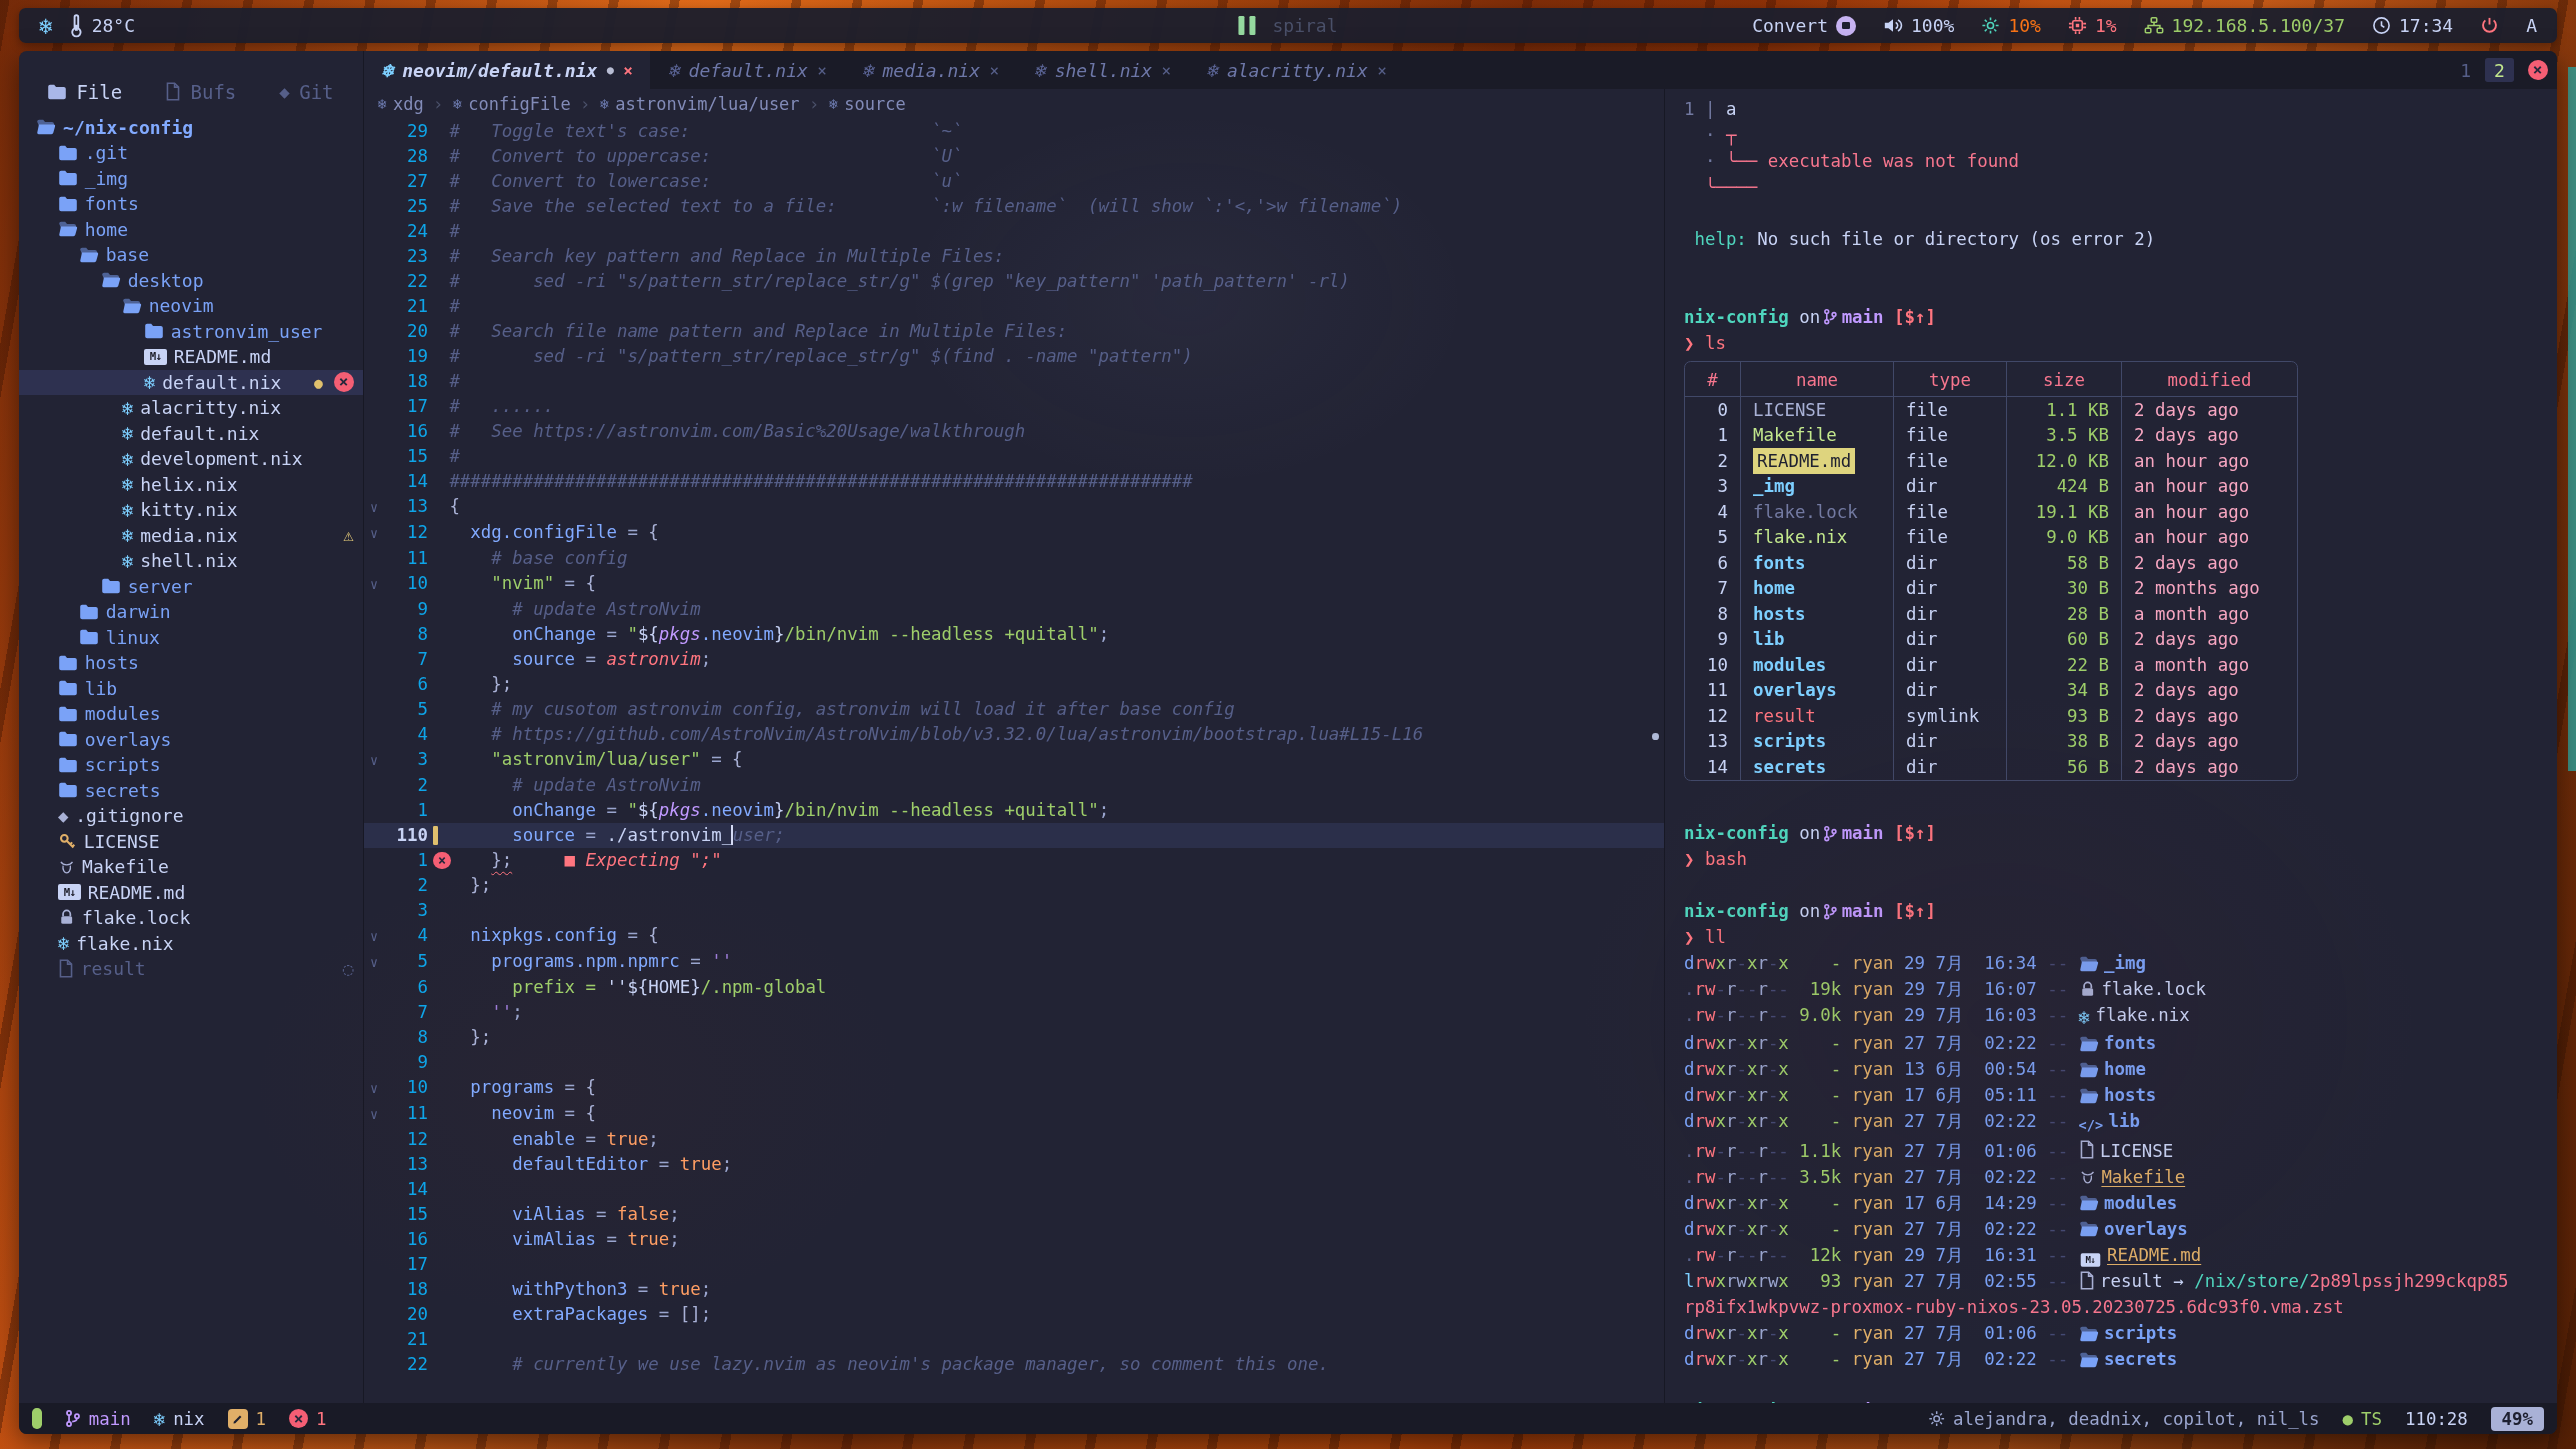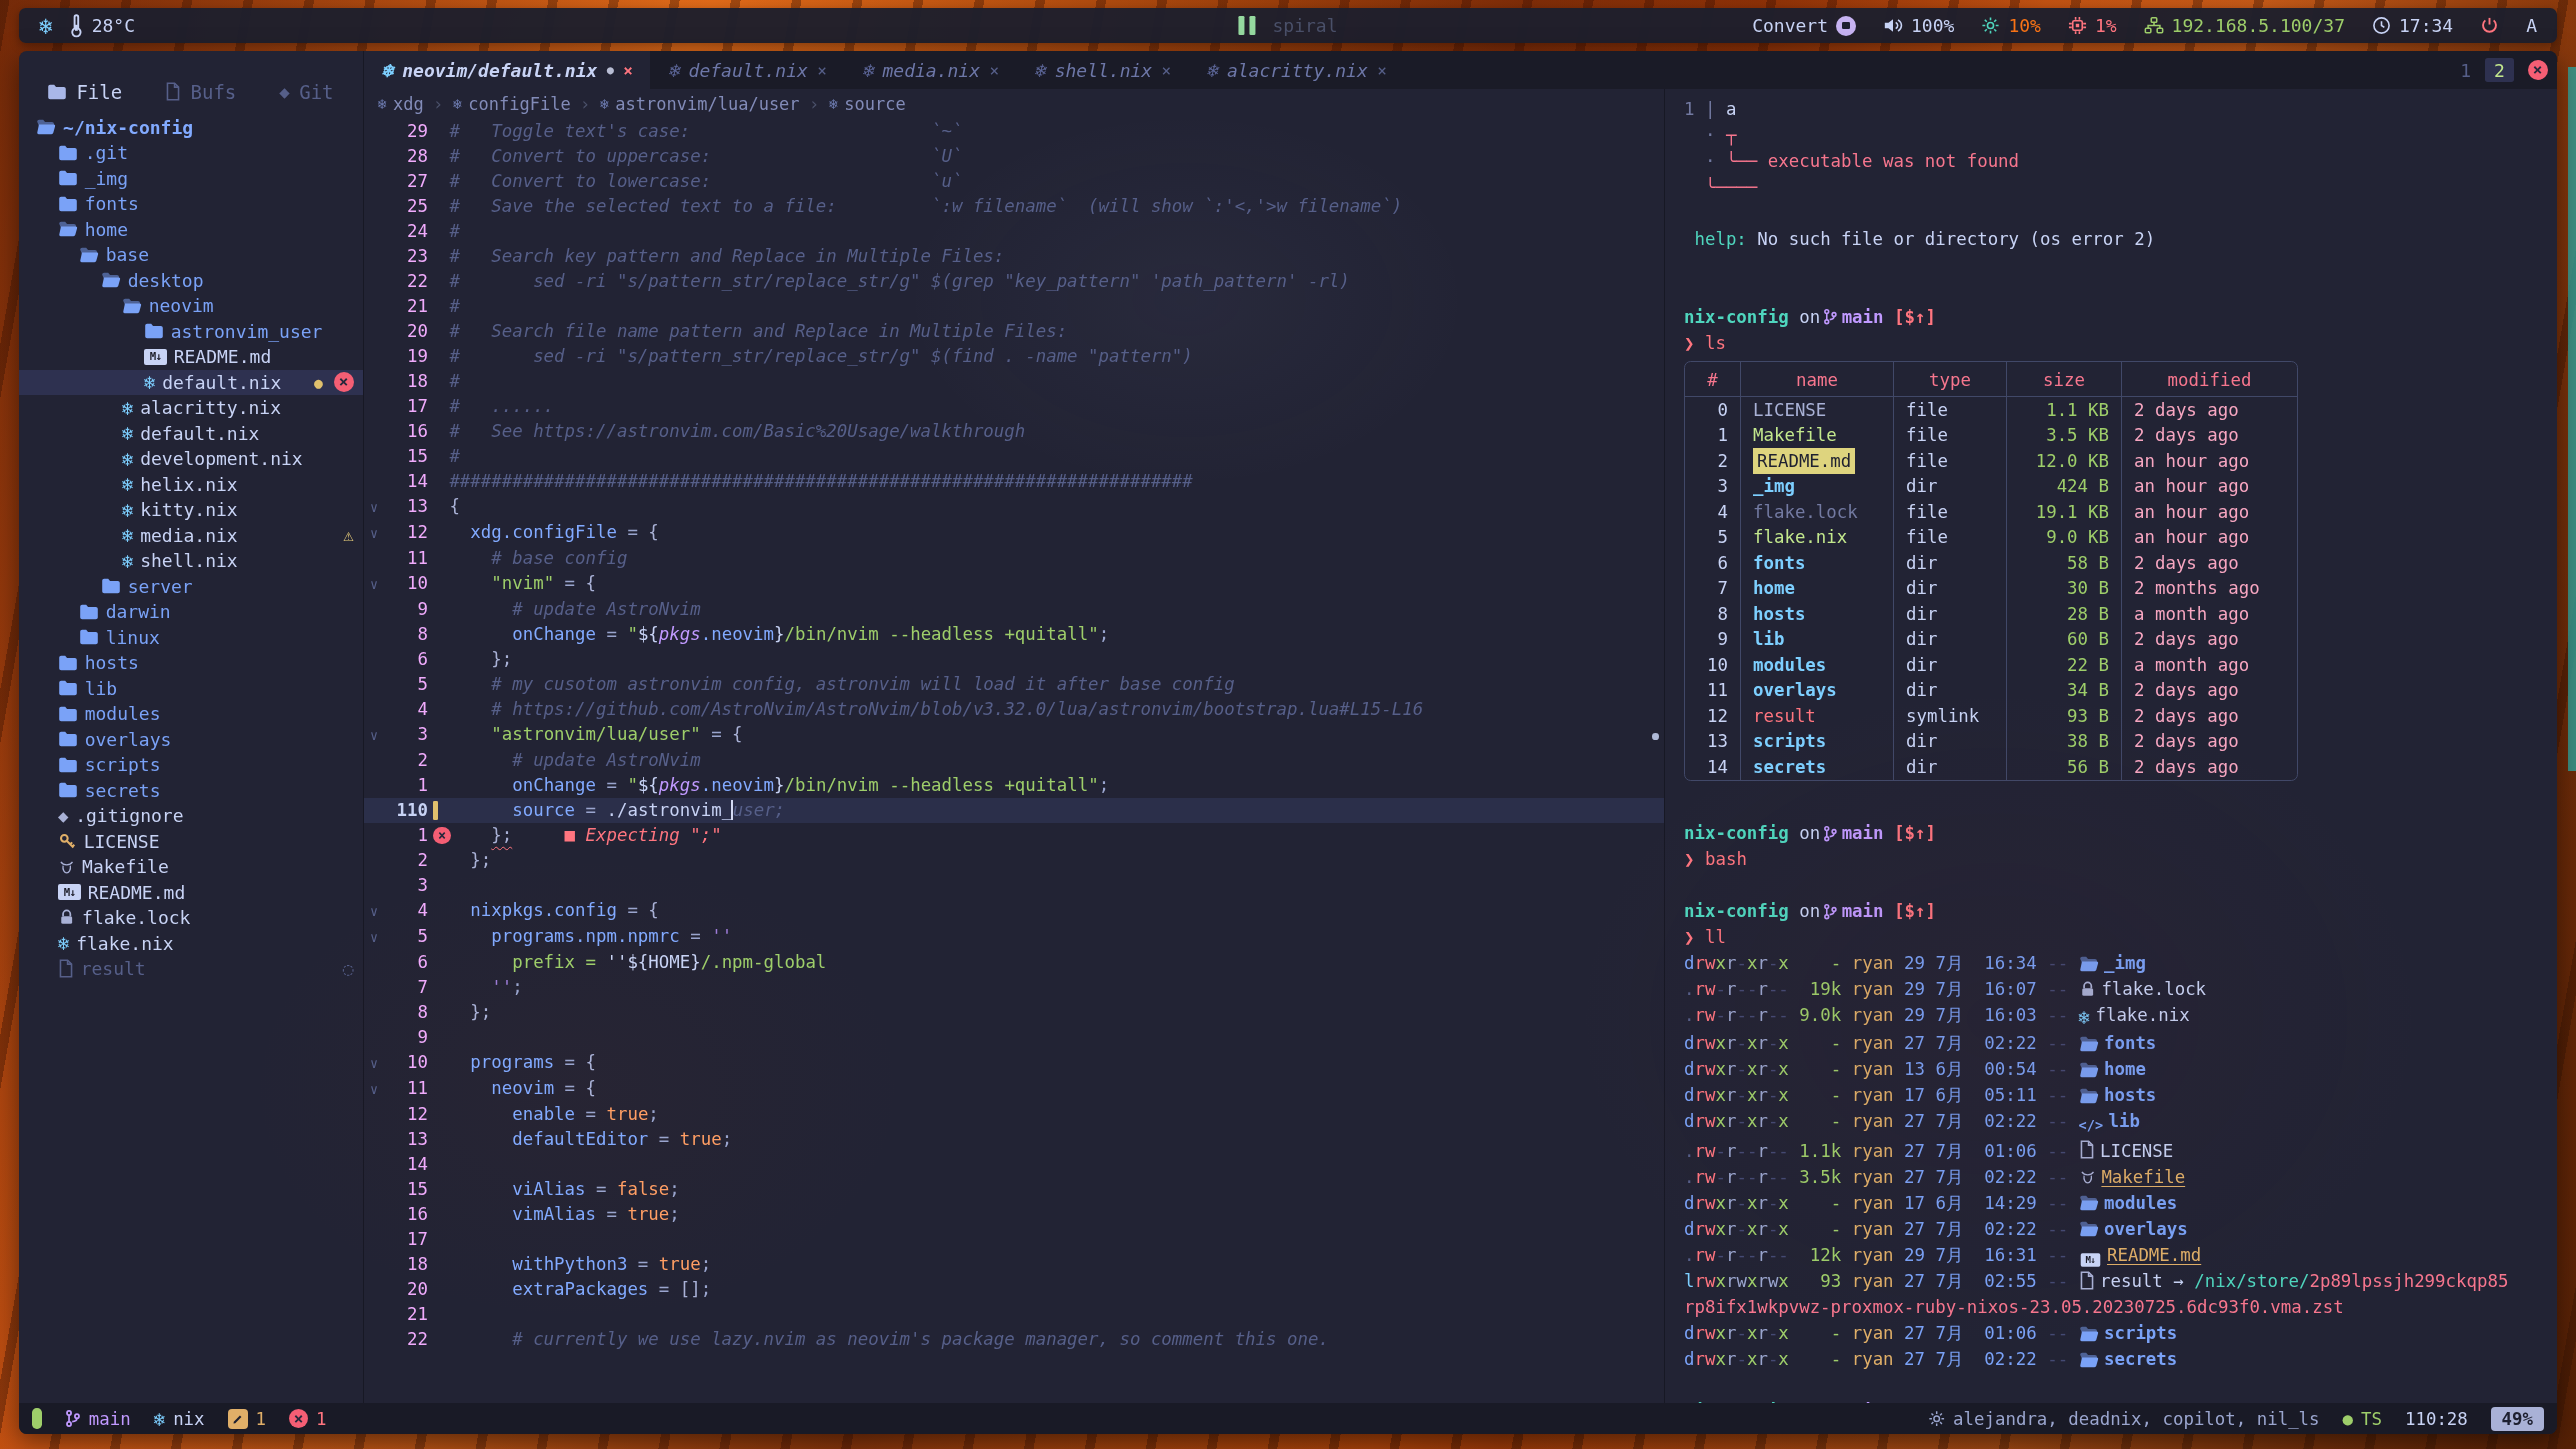--- a/index.html
+++ b/index.html
@@ -76,21 +76,21 @@
   
   .split { flex:1; display:flex; min-height:0; }
   .editor { width:1301px; flex:none; display:flex; flex-direction:column; position:relative; border-right:1.3px solid rgba(10,10,18,.45); }
   .breadcrumb { height:29.5px; flex:none; display:flex; align-items:center; gap:9.4px; padding-left:13.4px; font-size:17px; color:#828bb8; }
   .breadcrumb .sep { color:#4a5069; }
   .crumb { display:flex; align-items:center; gap:6.7px; }
   .crumb .i-nix { color:#6d7bb0; font-size:14.8px; }
   .code { flex:1; font-size:17.4px; line-height:25px; overflow:hidden; }
   .crow { white-space:pre; }
   .crow .fold { display:inline-block; width:20px; text-align:center; color:#565f89; font-size:13.4px; }
-  .crow .num { display:inline-block; width:44px; text-align:right; color:#f0abfc; margin-right:5.4px; }
+  .crow .num { display:inline-block; width:44px; text-align:right; color:#0ea5e9; margin-right:5.4px; }
   .crow .sign { display:inline-block; width:16px; }
   .crow.cur { background:#2b2f4a; }
   .crow.cur .num { color:#c8d3f5; font-weight:bold; }
   .sign .chg { display:inline-block; width:4.7px; height:19px; background:#e0c06d; border-radius:1.3px; vertical-align:middle; }
   .sign .errsign { display:inline-flex; width:17.4px; height:17.4px; border-radius:50%; background:#f55e74; color:#26283c;
      align-items:center; justify-content:center; font-size:13.4px; font-weight:bold; vertical-align:middle; }
   .cm{color:#565f89;font-style:italic} .pr{color:#82aaff} .op{color:#9aa5ce} .br{color:#a9b1d6}
   .st{color:#9ece6a} .iq{color:#c8d3f5} .pk{color:#c099ff;font-style:italic} .bo{color:#ff9e64}
   .rf{color:#ff757f;font-style:italic} .tx{color:#c8d3f5} .gh{color:#565f89;font-style:italic}
   .pa{color:#c8d3f5} .er{color:#ff757f;font-style:italic} .qt{color:#9d7cd8}
@@ -598,20 +598,21 @@
                 <div class="crow"><span class="fold"></span><span class="num">17</span><span class="sign"></span><span class="ltext"><span class="cm">#   ......</span></span></div>
                 <div class="crow"><span class="fold"></span><span class="num">16</span><span class="sign"></span><span class="ltext"><span class="cm">#   See https://astronvim.com/Basic%20Usage/walkthrough</span></span></div>
                 <div class="crow"><span class="fold"></span><span class="num">15</span><span class="sign"></span><span class="ltext"><span class="cm">#</span></span></div>
                 <div class="crow"><span class="fold"></span><span class="num">14</span><span class="sign"></span><span class="ltext"><span class="cm">#######################################################################</span></span></div>
                 <div class="crow"><span class="fold">∨</span><span class="num">13</span><span class="sign"></span><span class="ltext"><span class="br">{</span></span></div>
                 <div class="crow"><span class="fold">∨</span><span class="num">12</span><span class="sign"></span><span class="ltext"><span class="tx">  </span><span class="pr">xdg.configFile</span><span class="op"> = </span><span class="br">{</span></span></div>
                 <div class="crow"><span class="fold"></span><span class="num">11</span><span class="sign"></span><span class="ltext"><span class="cm">    # base config</span></span></div>
                 <div class="crow"><span class="fold">∨</span><span class="num">10</span><span class="sign"></span><span class="ltext"><span class="tx">    </span><span class="st">"nvim"</span><span class="op"> = </span><span class="br">{</span></span></div>
                 <div class="crow"><span class="fold"></span><span class="num">9</span><span class="sign"></span><span class="ltext"><span class="cm">      # update AstroNvim</span></span></div>
                 <div class="crow"><span class="fold"></span><span class="num">8</span><span class="sign"></span><span class="ltext"><span class="tx">      </span><span class="pr">onChange</span><span class="op"> = </span><span class="st">"</span><span class="iq">${</span><span class="pk">pkgs</span><span class="pr">.neovim</span><span class="iq">}</span><span class="st">/bin/nvim --headless +quitall"</span><span class="op">;</span></span></div>
+                <div class="crow"><span class="fold"></span><span class="num">7</span><span class="sign"></span><span class="ltext"><span class="tx">      </span><span class="pr">source</span><span class="op"> = </span><span class="rf">astronvim</span><span class="op">;</span></span></div>
                 <div class="crow"><span class="fold"></span><span class="num">6</span><span class="sign"></span><span class="ltext"><span class="tx">    </span><span class="br">};</span></span></div>
                 <div class="crow"><span class="fold"></span><span class="num">5</span><span class="sign"></span><span class="ltext"><span class="cm">    # my cusotom astronvim config, astronvim will load it after base config</span></span></div>
                 <div class="crow"><span class="fold"></span><span class="num">4</span><span class="sign"></span><span class="ltext"><span class="cm">    # https://github.com/AstroNvim/AstroNvim/blob/v3.32.0/lua/astronvim/bootstrap.lua#L15-L16</span></span></div>
                 <div class="crow"><span class="fold">∨</span><span class="num">3</span><span class="sign"></span><span class="ltext"><span class="tx">    </span><span class="st">"astronvim/lua/user"</span><span class="op"> = </span><span class="br">{</span></span></div>
                 <div class="crow"><span class="fold"></span><span class="num">2</span><span class="sign"></span><span class="ltext"><span class="cm">      # update AstroNvim</span></span></div>
                 <div class="crow"><span class="fold"></span><span class="num">1</span><span class="sign"></span><span class="ltext"><span class="tx">      </span><span class="pr">onChange</span><span class="op"> = </span><span class="st">"</span><span class="iq">${</span><span class="pk">pkgs</span><span class="pr">.neovim</span><span class="iq">}</span><span class="st">/bin/nvim --headless +quitall"</span><span class="op">;</span></span></div>
                 <div class="crow cur"><span class="fold"></span><span class="num">110</span><span class="sign"><span class="chg"></span></span><span class="ltext"><span class="tx">      </span><span class="pr">source</span><span class="op"> = </span><span class="pa">./astronvim_</span><span class="caret"></span><span class="gh">user;</span></span></div>
                 <div class="crow"><span class="fold"></span><span class="num">1</span><span class="sign"><span class="errsign">×</span></span><span class="ltext"><span class="tx">    </span><span class="erbr">};</span><span class="er">     ■ Expecting ";"</span></span></div>
                 <div class="crow"><span class="fold"></span><span class="num">2</span><span class="sign"></span><span class="ltext"><span class="tx">  </span><span class="br">};</span></span></div>
                 <div class="crow"><span class="fold"></span><span class="num">3</span><span class="sign"></span><span class="ltext"></span></div>

